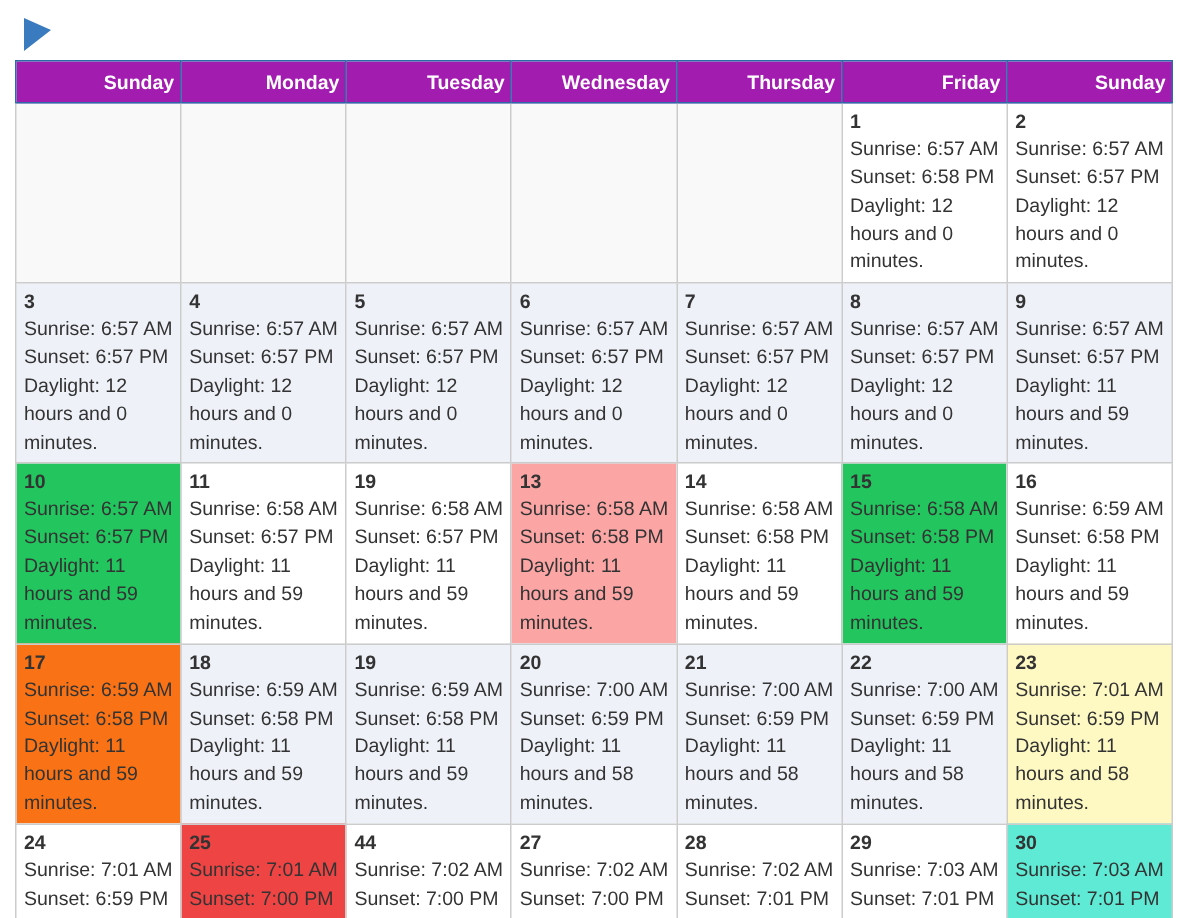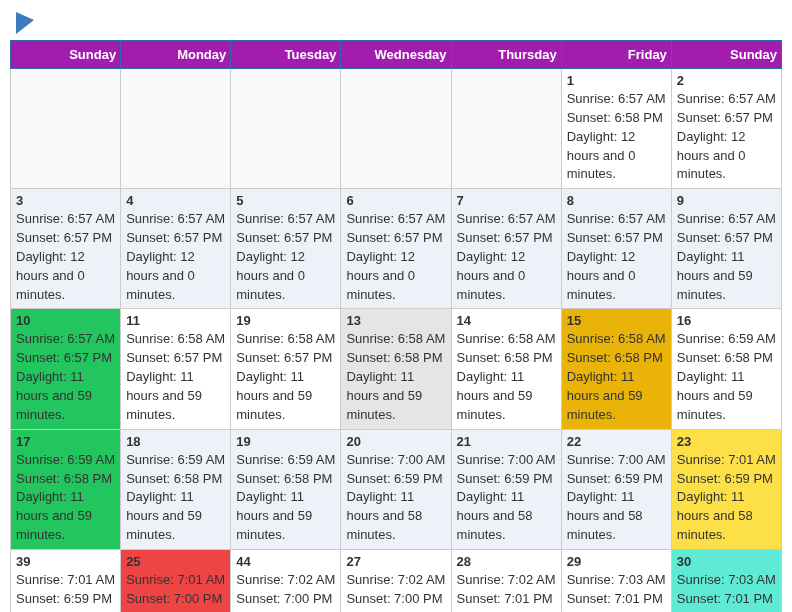--- a/index.html
+++ b/index.html
@@ -187,39 +187,39 @@
           <div class="day-info">Sunrise: 6:57 AM<br>Sunset: 6:57 PM<br>Daylight: 11 hours and 59 minutes.</div>
         </td>
         <td style="background: rgb(255, 255, 255);">
           <span class="day-num">11</span>
           <div class="day-info">Sunrise: 6:58 AM<br>Sunset: 6:57 PM<br>Daylight: 11 hours and 59 minutes.</div>
         </td>
         <td style="background: rgb(255, 255, 255);">
           <span class="day-num">19</span>
           <div class="day-info">Sunrise: 6:58 AM<br>Sunset: 6:57 PM<br>Daylight: 11 hours and 59 minutes.</div>
         </td>
-        <td style="background: #e5e5e5; margin-left: 32px;">
+        <td style="background: #fca5a5; margin-left: 32px;">
           <span class="day-num">13</span>
           <div class="day-info">Sunrise: 6:58 AM<br>Sunset: 6:58 PM<br>Daylight: 11 hours and 59 minutes.</div>
         </td>
         <td style="background: rgb(255, 255, 255);">
           <span class="day-num">14</span>
           <div class="day-info">Sunrise: 6:58 AM<br>Sunset: 6:58 PM<br>Daylight: 11 hours and 59 minutes.</div>
         </td>
-        <td style="background: #eab308;">
+        <td style="background: #22c55e;">
           <span class="day-num">15</span>
           <div class="day-info">Sunrise: 6:58 AM<br>Sunset: 6:58 PM<br>Daylight: 11 hours and 59 minutes.</div>
         </td>
         <td style="background: rgb(255, 255, 255);">
           <span class="day-num">16</span>
           <div class="day-info">Sunrise: 6:59 AM<br>Sunset: 6:58 PM<br>Daylight: 11 hours and 59 minutes.</div>
         </td>
       </tr>
       <tr>
-        <td style="background: #22c55e; margin-left: 12px;">
+        <td style="background: #f97316; margin-left: 12px;">
           <span class="day-num">17</span>
           <div class="day-info">Sunrise: 6:59 AM<br>Sunset: 6:58 PM<br>Daylight: 11 hours and 59 minutes.</div>
         </td>
         <td style="background: rgb(238, 242, 248);">
           <span class="day-num">18</span>
           <div class="day-info">Sunrise: 6:59 AM<br>Sunset: 6:58 PM<br>Daylight: 11 hours and 59 minutes.</div>
         </td>
         <td style="background: rgb(238, 242, 248);">
           <span class="day-num">19</span>
           <div class="day-info">Sunrise: 6:59 AM<br>Sunset: 6:58 PM<br>Daylight: 11 hours and 59 minutes.</div>
@@ -229,28 +229,28 @@
           <div class="day-info">Sunrise: 7:00 AM<br>Sunset: 6:59 PM<br>Daylight: 11 hours and 58 minutes.</div>
         </td>
         <td style="background: rgb(238, 242, 248);">
           <span class="day-num">21</span>
           <div class="day-info">Sunrise: 7:00 AM<br>Sunset: 6:59 PM<br>Daylight: 11 hours and 58 minutes.</div>
         </td>
         <td style="background: rgb(238, 242, 248);">
           <span class="day-num">22</span>
           <div class="day-info">Sunrise: 7:00 AM<br>Sunset: 6:59 PM<br>Daylight: 11 hours and 58 minutes.</div>
         </td>
-        <td style="background: #fde047;">
+        <td style="background: #fef9c3;">
           <span class="day-num">23</span>
           <div class="day-info">Sunrise: 7:01 AM<br>Sunset: 6:59 PM<br>Daylight: 11 hours and 58 minutes.</div>
         </td>
       </tr>
       <tr>
         <td style="background: rgb(255, 255, 255);">
-          <span class="day-num">39</span>
+          <span class="day-num">24</span>
           <div class="day-info">Sunrise: 7:01 AM<br>Sunset: 6:59 PM<br>Daylight: 11 hours and 58 minutes.</div>
         </td>
         <td style="background: #ef4444;">
           <span class="day-num">25</span>
           <div class="day-info">Sunrise: 7:01 AM<br>Sunset: 7:00 PM<br>Daylight: 11 hours and 58 minutes.</div>
         </td>
         <td style="background: rgb(255, 255, 255);">
           <span class="day-num">44</span>
           <div class="day-info">Sunrise: 7:02 AM<br>Sunset: 7:00 PM<br>Daylight: 11 hours and 58 minutes.</div>
         </td>

